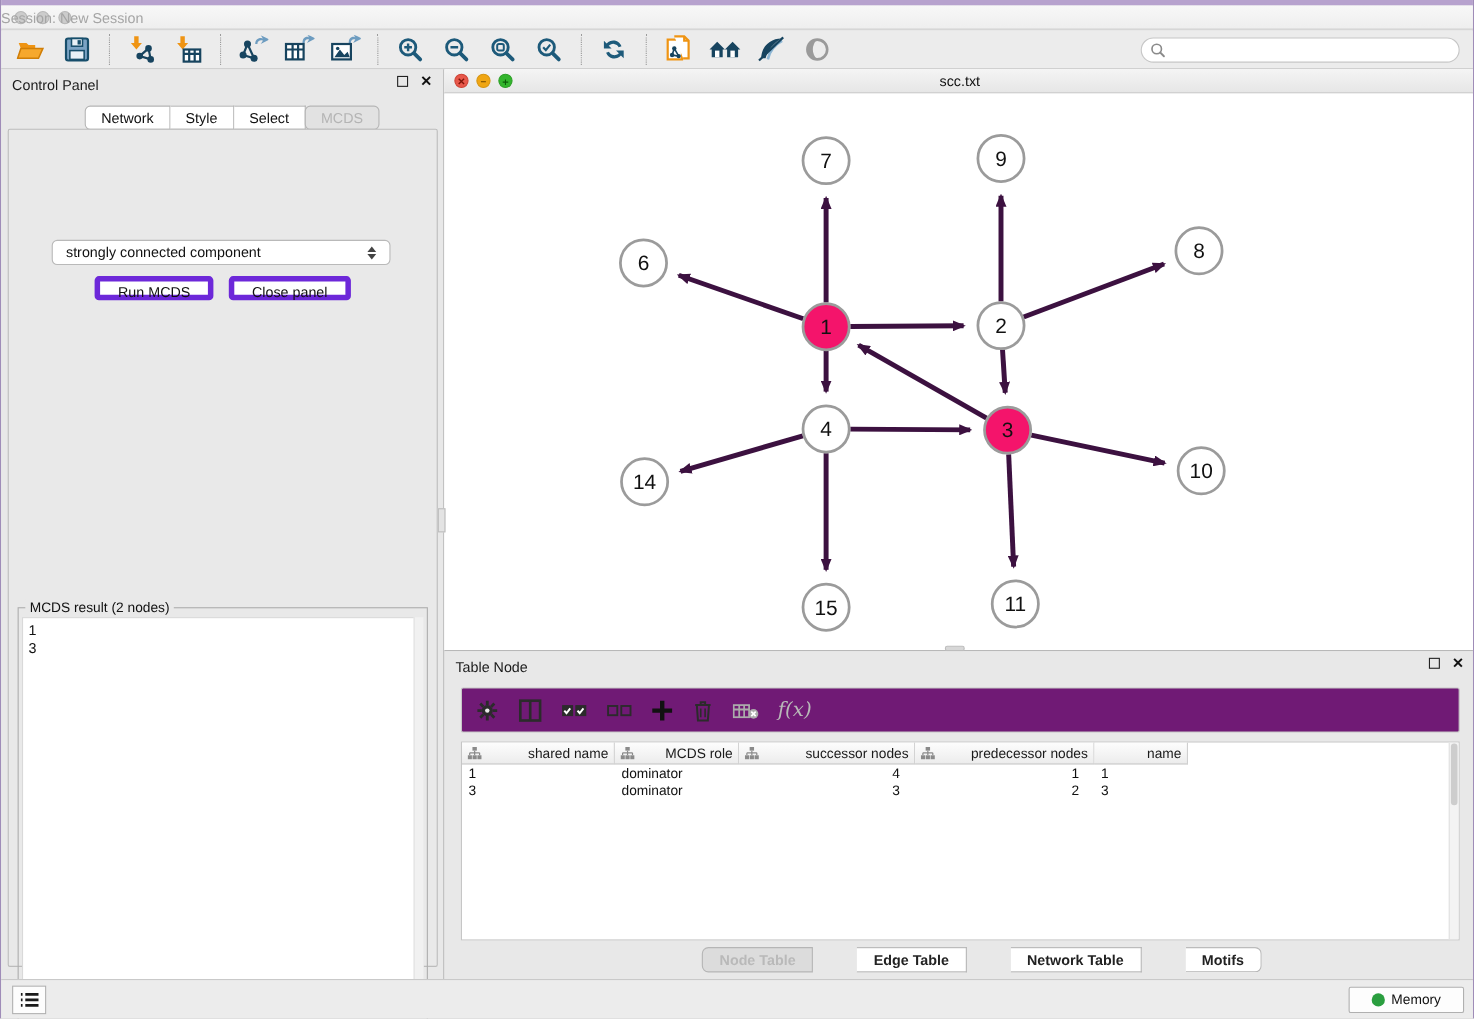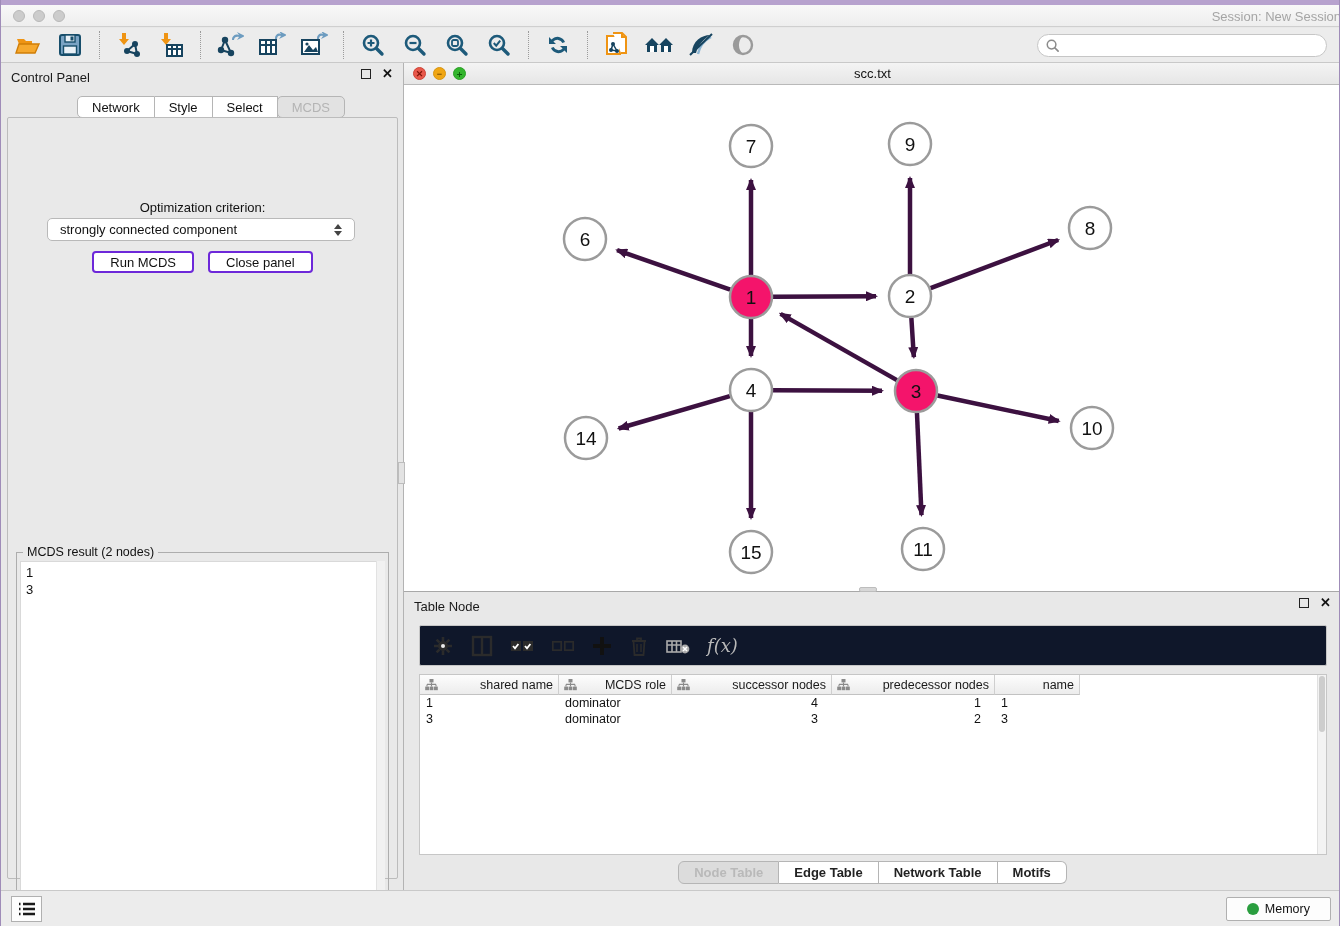--- a/index.html
+++ b/index.html
@@ -7,21 +7,21 @@
   body { font-family:"Liberation Sans", sans-serif; }
   .app { position:relative; width:1340px; height:926px; background:#e8e8e8; overflow:hidden;
          border-left:1px solid #9f8cb8; border-right:1px solid #9f8cb8; }
 
   
   .desktop-strip { position:absolute; left:0; top:0; width:1340px; height:5px; background:#b7a2ce; }
   .titlebar { position:absolute; left:0; top:5px; width:1340px; height:22px;
               background:linear-gradient(#f8f8f8,#eeeeee); border-bottom:1px solid #cfcfcf; }
   .tl-dots { position:absolute; left:12px; top:5px; display:flex; gap:8px; }
   .tl-dot { width:12px; height:12px; border-radius:50%; background:#cccccc; border:1px solid #b9b9b9; }
-  .win-title { position:absolute; left:0; right:0; top:4px; text-align:right; font-size:13px; color:#a5a5a5; }
+  .win-title { position:absolute; left:0; right:0; top:4px; text-align:left; font-size:13px; color:#a5a5a5; }
 
   
   .toolbar { position:absolute; left:0; top:28px; width:1340px; height:35px; background:#ececec;
              border-bottom:1px solid #c9c9c9; display:flex; align-items:center; padding:0 10px; }
   .tbtn { width:34px; height:30px; display:flex; align-items:center; justify-content:center; cursor:default; }
   .tbtn + .tbtn { margin-left:8px; }
   .sep { width:1px; height:28px; border-left:1px dotted #9b9b9b; margin:0 12px; }
   .searchbox { margin-left:auto; margin-right:4px; width:290px; height:23px; background:#fff;
                border:1px solid #c6c6c6; border-radius:12px; display:flex; align-items:center; padding:0 7px; }
   .searchbox input { border:none; outline:none; flex:1; font-size:12px; font-family:"Liberation Sans",sans-serif; background:transparent; }
@@ -45,21 +45,21 @@
                 background:#e9e9e9; border:1px solid #bcbcbc; border-radius:2px; }
   .opt-label { position:absolute; left:0; width:100%; top:82px; text-align:center; font-size:13px; color:#111; }
   .dropdown { position:absolute; left:39px; top:100px; width:308px; height:23px; background:#fff;
               border:1px solid #b9b9b9; border-radius:5px; display:flex; align-items:center; padding:0 12px; }
   .dropdown span { flex:1; font-size:13px; color:#111; }
   .stepper { display:flex; flex-direction:column; gap:2px; align-items:center; }
   .stepper i { width:0; height:0; border-left:4px solid transparent; border-right:4px solid transparent; }
   .stepper .up { border-bottom:5px solid #444; }
   .stepper .down { border-top:5px solid #444; }
   .cp-buttons { position:absolute; left:0; width:100%; top:133px; display:flex; justify-content:center; gap:14px; }
-  .btn { height:22px; padding:0 16px; background:#fff; border:2px solid #6d28d9; border-radius:4px;
+  .btn { height:22px; padding:0 16px; background:#fff; border:5px solid #6d28d9; border-radius:4px;
          font-size:13px; color:#111; line-height:20px; }
 
   .fieldset { position:absolute; left:8px; top:434px; width:373px; height:378px;
               border:1px solid #adadad; }
   .legend { position:absolute; left:6px; top:-8px; background:#e9e9e9; padding:0 4px; font-size:12.5px; color:#111; }
   .result-area { position:absolute; left:3px; top:8px; right:3px; bottom:4px; background:#fff;
                  border:1px solid #d9d9d9; font-size:13px; color:#111; padding:2px 5px; white-space:pre-line; line-height:17px; }
   .result-scroll { position:absolute; right:3px; top:8px; width:9px; bottom:4px; background:#f1f1f1; border-left:1px solid #e2e2e2; }
 
   
@@ -72,38 +72,38 @@
   .light.red { background:#e8584b; border:1px solid #ce4437; color:#7e1408; }
   .light.yellow { background:#f0a613; border:1px solid #d79511; color:#7a4e00; }
   .light.green { background:#33b52d; border:1px solid #2ca026; color:#0b5c08; }
   .nw-title { position:absolute; left:0; right:0; top:3px; text-align:center; font-size:13px; color:#111; }
   .nw-canvas { position:absolute; left:0; top:22px; width:937px; height:506px; background:#fff; }
   .nw-grip { position:absolute; left:455px; bottom:-1px; width:18px; height:5px; background:#d7d7d7; border:1px solid #bdbdbd; border-radius:2px; }
   .v-grip { position:absolute; left:397px; top:462px; width:7px; height:22px; background:#e3e3e3; border:1px solid #bdbdbd; z-index:5; }
 
   
   .table-panel { position:absolute; left:403px; top:592px; width:937px; height:298px; background:#e8e8e8; }
-  .tp-toolbar { position:absolute; left:15px; top:33px; width:908px; height:41px; background:#0f172a;
+  .tp-toolbar { position:absolute; left:15px; top:33px; width:908px; height:41px; background:#701a75;
                 border:1px solid #c6c6c6; border-radius:2px; display:flex; align-items:center; padding:0 12px; gap:17px;text-align:center; }
   .fx { font-family:"DejaVu Serif", serif; font-style:italic; font-size:18px; color:#b9b9b9; }
 
   .tp-table { position:absolute; left:15px; top:82px; width:908px; height:181px; background:#fff;
               border:1px solid #c6c6c6; overflow:hidden; }
   .thead { display:flex; height:20px; }
   .th { display:flex; align-items:center; background:linear-gradient(#fdfdfd,#ececec);
         border-right:1px solid #cfcfcf; border-bottom:1px solid #c2c2c2; padding:0 5px; }
   .th .th-label { flex:1; text-align:right; font-size:12.5px; color:#1a1a1a; }
   .trow { display:flex; height:16px; }
   .td { font-size:12.5px; color:#111; padding:0 6px; line-height:16px; overflow:hidden; white-space:nowrap; }
   .table-scroll { position:absolute; right:0; top:0; width:9px; height:100%; background:#f3f3f3; border-left:1px solid #e0e0e0; }
   .table-scroll .thumb { position:absolute; left:1px; top:1px; width:6px; height:56px; background:#cdcdcd; border-radius:3px; }
 
   .tp-tabs { position:absolute; left:0; width:100%; top:269px; display:flex; justify-content:center; }
   .tp-tab { height:23px; padding:0 15px; font-size:13px; font-weight:bold; line-height:22px; background:#fff;
-            border:1px solid #b5b5b5; border-left:none; color:#222; }
+            border:1px solid #b5b5b5; border-left:none; color:#222;margin-left:40px; }
   .tp-tab:first-child { border-left:1px solid #b5b5b5; border-radius:6px 0 0 6px; }
   .tp-tab:last-child { border-radius:0 6px 6px 0; }
   .tp-tab.active { background:#dcdcdc; color:#b9b9b9; }
 
   
   .statusbar { position:absolute; left:0; top:890px; width:1340px; height:36px; background:#ececec;
                border-top:1px solid #c9c9c9; }
   .sb-left-btn { position:absolute; left:10px; top:5px; width:31px; height:26px; background:#fdfdfd;
                  border:1px solid #b0b0b0; display:flex; align-items:center; justify-content:center; }
   .memory-btn { position:absolute; right:10px; top:6px; height:24px; background:#fdfdfd; border:1px solid #b0b0b0;
@@ -269,21 +269,20 @@
         <div class="close-ic">✕</div>
       </div>
     </div>
     <div class="cp-tabs" id="cp-tabs">
         <div class="cp-tab">Network</div>
         <div class="cp-tab">Style</div>
         <div class="cp-tab">Select</div>
         <div class="cp-tab active">MCDS</div>
       </div>
     <div class="cp-content">
-      <div class="opt-label">Optimization criterion:</div>
       <div class="dropdown">
         <span>strongly connected component</span>
         <div class="stepper">
             <i class="up"></i>
             <i class="down"></i>
           </div>
       </div>
       <div class="cp-buttons">
         <button class="btn">Run MCDS</button>
         <button class="btn">Close panel</button>

